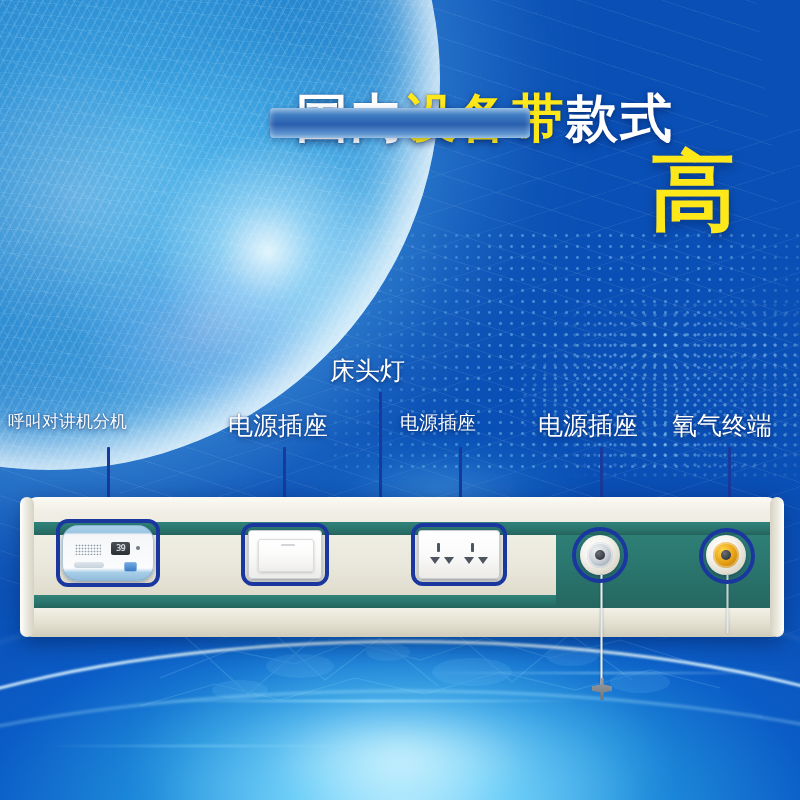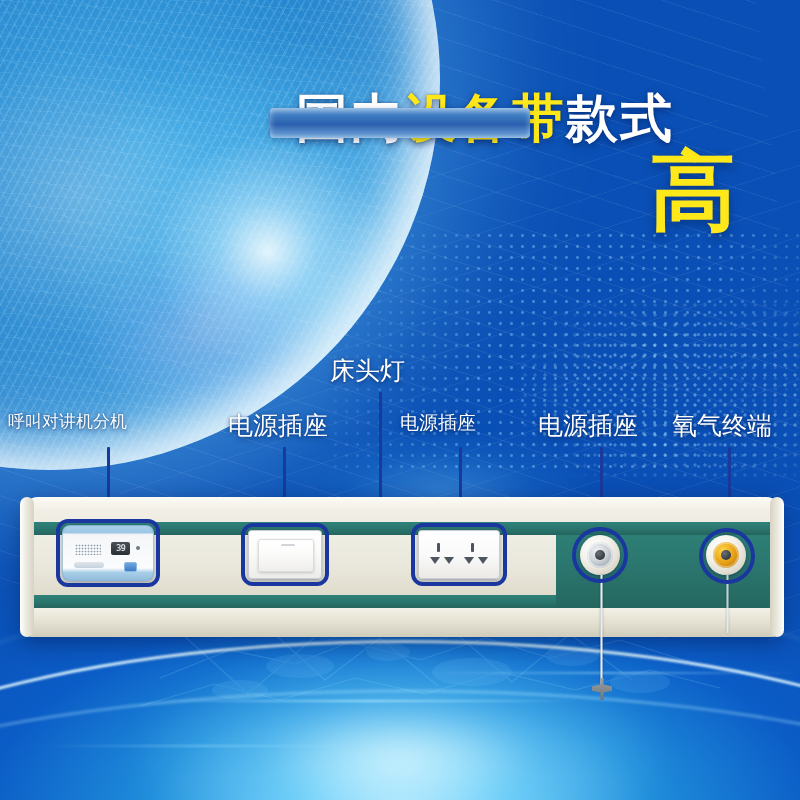--- a/index.html
+++ b/index.html
@@ -177,21 +177,21 @@
   .unit-end{
     position:absolute;top:0;width:14px;height:140px;
     background:linear-gradient(90deg,#ffffff 0%,#eceadf 45%,#d6d3c4 100%);
     border-radius:12px;
   }
   .unit-end.left{left:-2px;}
   .unit-end.right{right:-2px;background:linear-gradient(270deg,#ffffff 0%,#eceadf 45%,#d6d3c4 100%);}
 
   
   .intercom{
-    position:absolute;left:62px;top:525px;width:92px;height:56px;border-radius:8px;
+    position:absolute;left:62px;top:525px;width:92px;height:56px;border-radius:16px;
     background:linear-gradient(180deg,#a8cfe8 0%,#9ec7e4 12%,#f4f6f8 16%,#fbfcfd 78%,#a8cfe8 86%,#93bcdd 100%);
     box-shadow:0 2px 5px rgba(0,25,70,.35);
     border:1px solid rgba(120,165,200,.6);
   }
   .ic-speaker{
     position:absolute;left:12px;top:18px;width:26px;height:11px;
     background-image:radial-gradient(rgba(110,130,150,.75) .8px, rgba(0,0,0,0) 1.1px);
     background-size:3px 3px;
   }
   .ic-speaker2{

